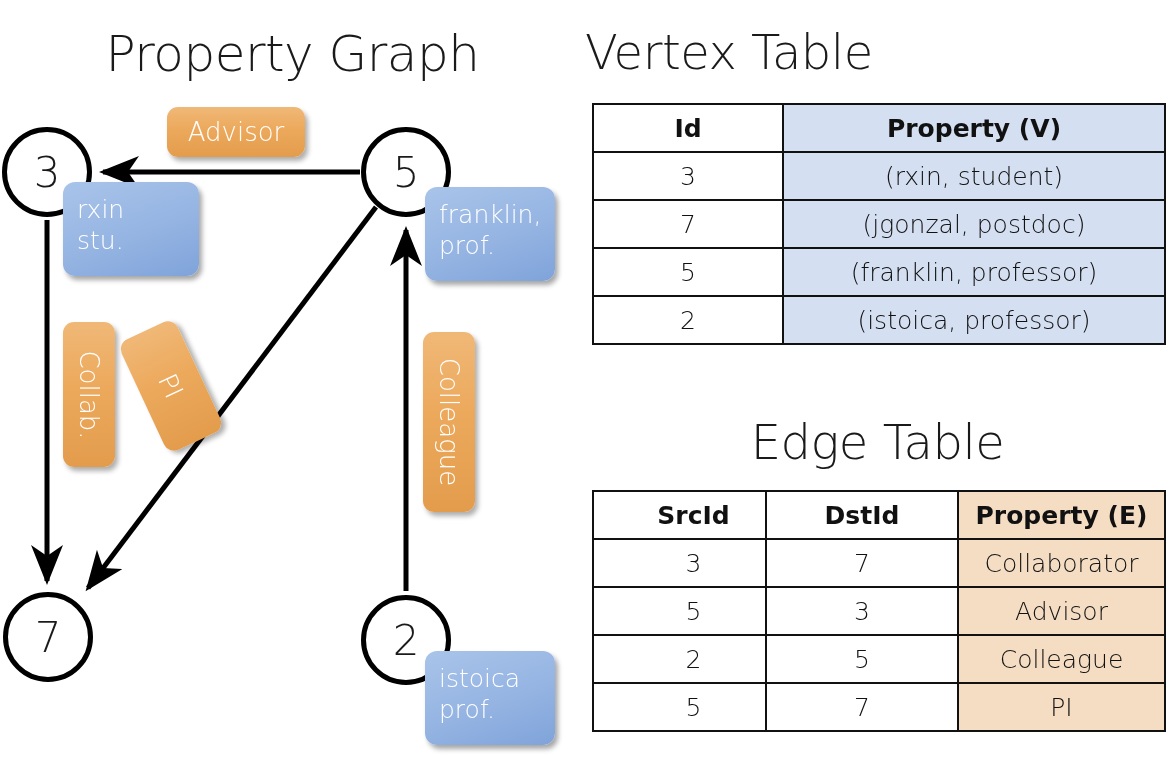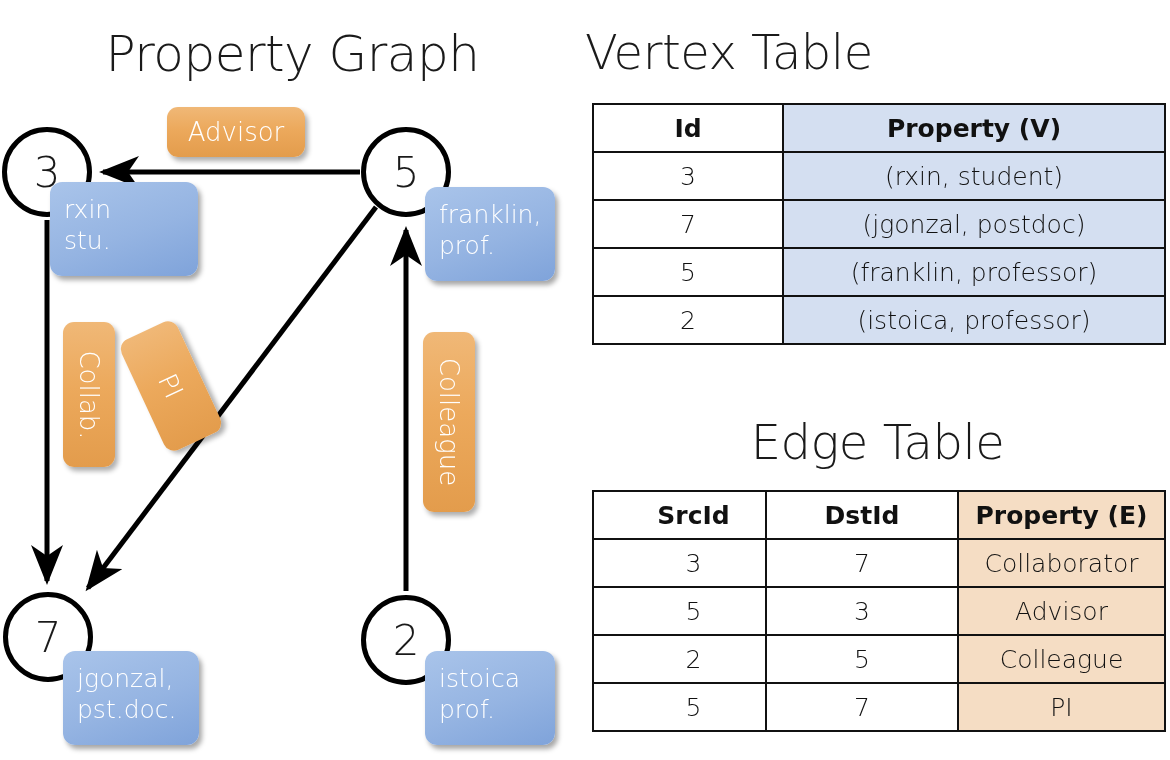--- a/index.html
+++ b/index.html
@@ -89,21 +89,21 @@
     box-shadow: 3px 4px 5px rgba(0,0,0,0.35);
     color: #ffffff;
     font-family: "DejaVu Sans", sans-serif;
     font-weight: 300;
     font-size: 25px;
     line-height: 31px;
     padding: 12px 14px;
     box-sizing: border-box;
     z-index: 4;
   }
-  #vprop-rxin     { left: 50px;  top: 182px; width: 148px; height: 94px; }
+  #vprop-rxin     { left: 63px;  top: 182px; width: 136px; height: 94px; }
   #vprop-franklin { left: 425px; top: 187px; width: 130px; height: 94px; }
   #vprop-jgonzal  { left: 63px;  top: 651px; width: 136px; height: 94px; }
   #vprop-istoica  { left: 425px; top: 651px; width: 130px; height: 94px; }
 
   
   .elabel {
     position: absolute;
     border-radius: 11px;
     background: linear-gradient(180deg, #f0b877 0%, #eca95c 45%, #e39c4c 100%);
     box-shadow: 3px 4px 5px rgba(0,0,0,0.32);
@@ -231,24 +231,20 @@
   </div>
 
   <div class="prop-box" id="vprop-rxin">
     <div>rxin</div>
     <div>stu.</div>
   </div>
   <div class="prop-box" id="vprop-franklin">
     <div>franklin,</div>
     <div>prof.</div>
   </div>
-  <div class="prop-box" id="vprop-jgonzal">
-    <div>jgonzal,</div>
-    <div>pst.doc.</div>
-  </div>
   <div class="prop-box" id="vprop-istoica">
     <div>istoica</div>
     <div>prof.</div>
   </div>
 
   <div class="elabel" id="elabel-advisor">
     <span class="htext">Advisor</span>
   </div>
   <div class="elabel" id="elabel-collab">
     <span class="vtext">Collab.</span>

